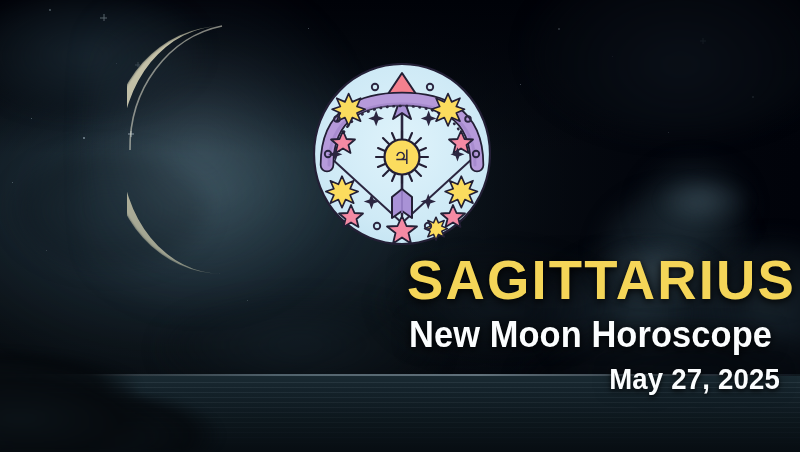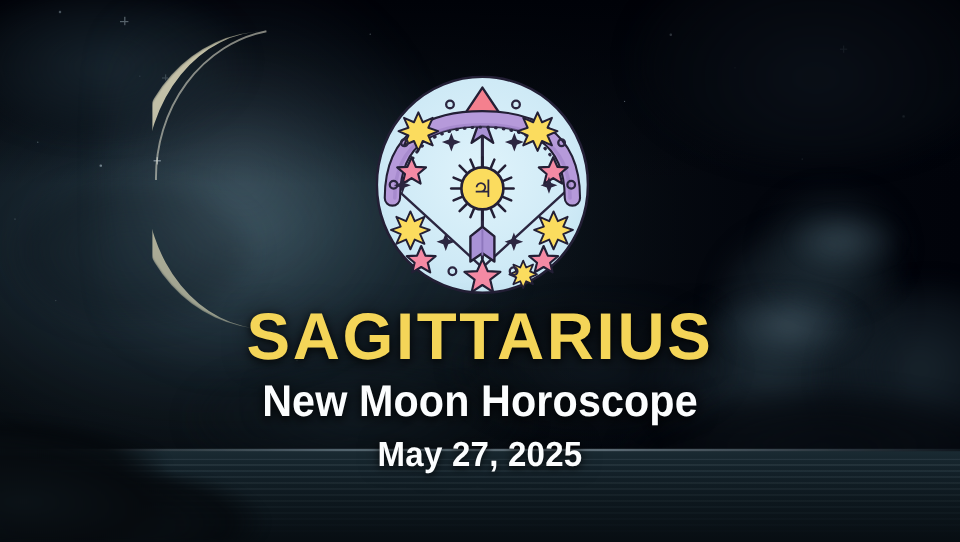--- a/index.html
+++ b/index.html
@@ -80,21 +80,21 @@
     background:radial-gradient(ellipse at 42% 48%, rgba(160,195,215,.17) 0%, rgba(90,125,145,.08) 46%, rgba(0,0,0,0) 74%);
     filter:blur(12px);
   }
 
   
   .emblem{position:absolute;left:313px;top:63px;width:178px;height:182px;}
 
   
   .text-block{
     position:absolute;left:0;right:0;top:252px;
-    text-align:center;
+    text-align:right;
   }
   .zodiac-title{
     font-family:"Liberation Sans",sans-serif;
     font-weight:700;
     font-size:55px;
     line-height:1.02;
     letter-spacing:2.2px;
     color:#f4d558;
     transform:scaleX(.99);
     text-shadow:0 2px 7px rgba(0,0,0,.85), 0 0 22px rgba(0,0,0,.6);

